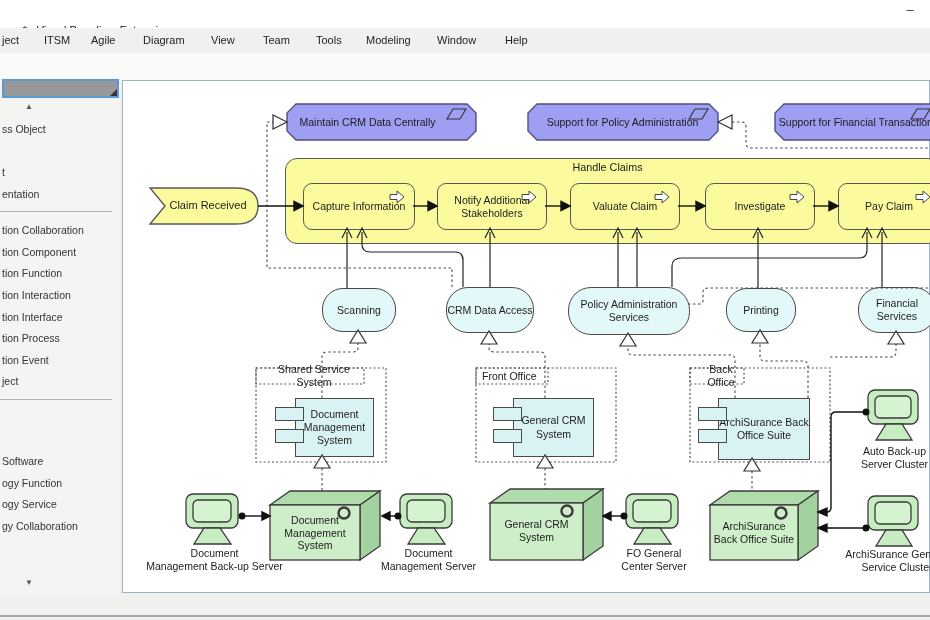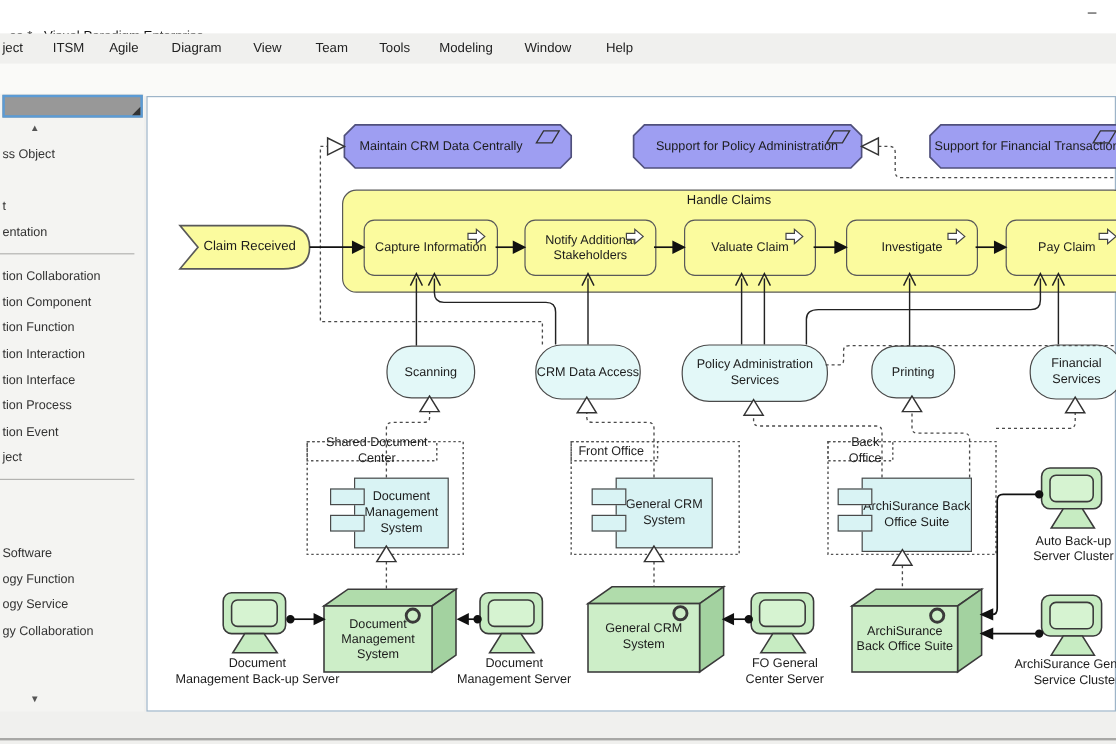--- a/index.html
+++ b/index.html
@@ -297,21 +297,21 @@
     <polygon points="818,528 827,524 827,532"></polygon>
   </g>
 </svg>
 
 <div class="lbl goal-lbl" style="left:275px;top:104px;width:185px;height:36px">Maintain CRM Data Centrally</div>
 <div class="lbl goal-lbl" style="left:530px;top:104px;width:185px;height:36px">Support for Policy Administration</div>
 <div class="lbl goal-lbl" style="left:777px;top:104px;width:163px;height:36px">Support for Financial Transactions</div>
 
 <div class="lbl" style="left:162px;top:192px;width:92px;height:28px;font-size:11px">Claim Received</div>
 
-<div class="lbl grp-lbl" style="left:258px;top:369px;width:104px;height:14px">Shared Document Center</div>
+<div class="lbl grp-lbl" style="left:258px;top:369px;width:104px;height:14px">Shared Service System</div>
 <div class="lbl grp-lbl" style="left:478px;top:369px;width:68px;height:14px">Front Office</div>
 <div class="lbl grp-lbl" style="left:692px;top:369px;width:50px;height:14px">Back Office</div>
 
 <div class="lbl" style="left:272px;top:509px;width:86px;height:48px;font-size:10.5px">Document Management System</div>
 <div class="lbl" style="left:492px;top:513px;width:89px;height:36px;font-size:10.5px">General CRM System</div>
 <div class="lbl" style="left:712px;top:511px;width:84px;height:44px;font-size:10.5px">ArchiSurance Back Office Suite</div>
 
 <div class="lbl" style="left:132px;top:547px;width:165px;height:13px;font-size:10.5px">Document</div>
 <div class="lbl" style="left:132px;top:560px;width:165px;height:13px;font-size:10.5px">Management Back-up Server</div>
 <div class="lbl" style="left:356px;top:547px;width:145px;height:13px;font-size:10.5px">Document</div>

